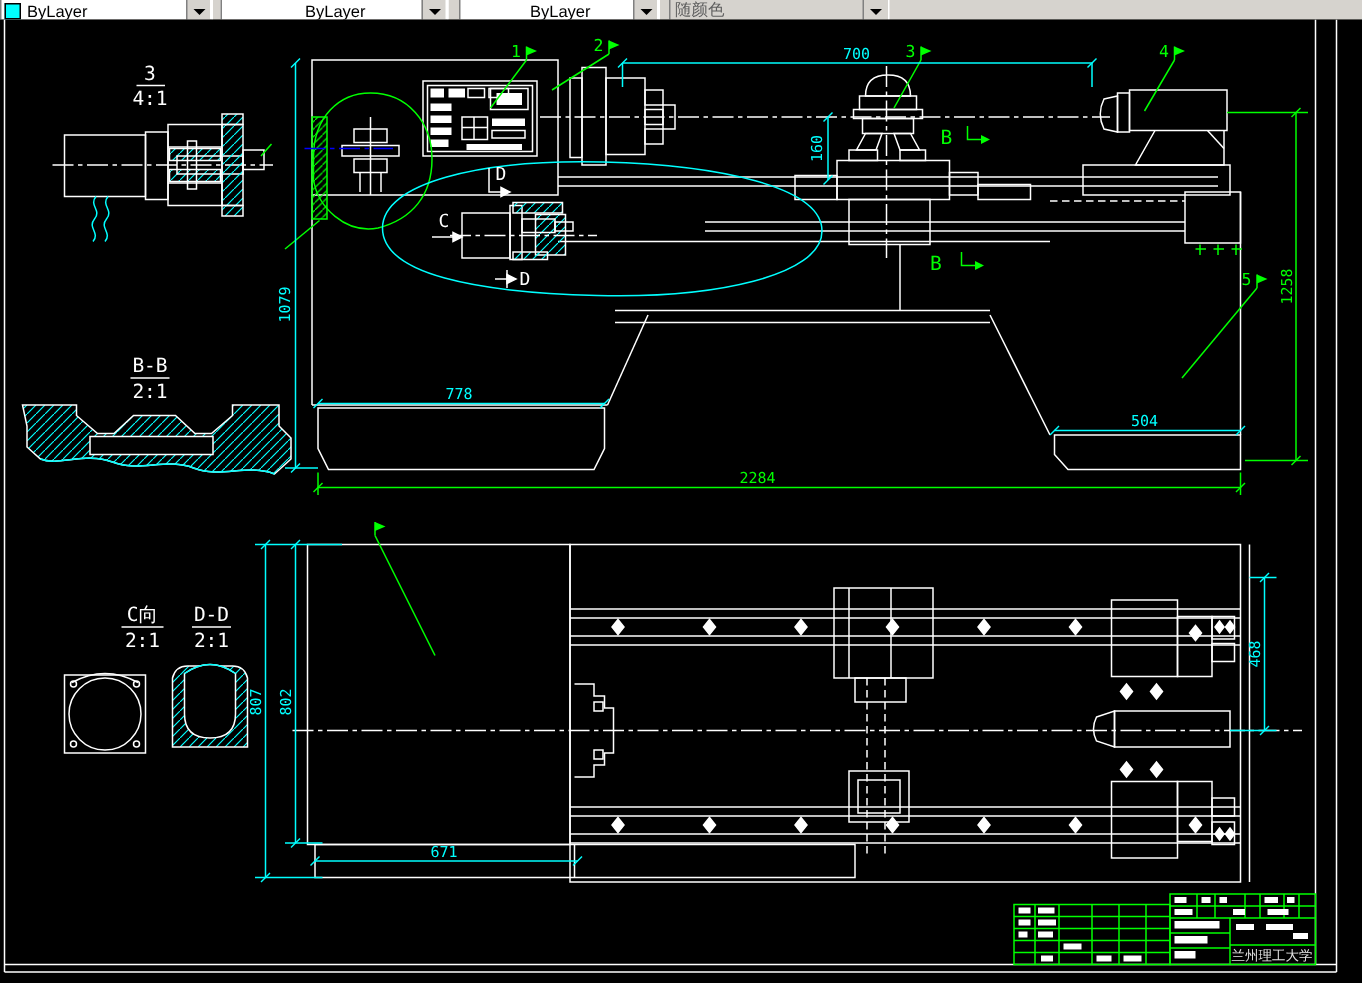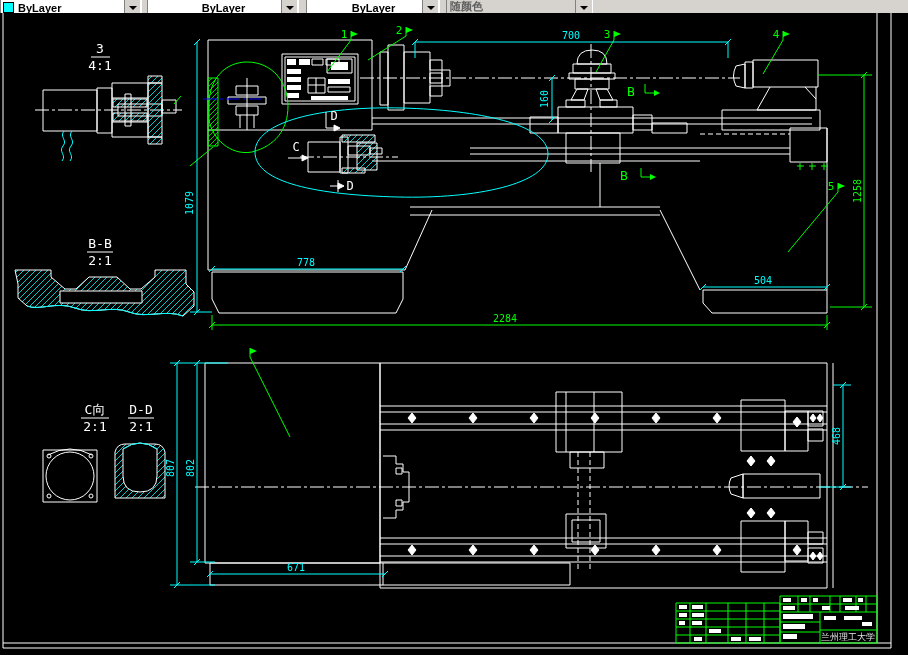--- a/index.html
+++ b/index.html
@@ -1,20 +1,20 @@
 <!DOCTYPE html>
 <html><head>
 <meta charset="utf-8">
 <style>
   html,body{margin:0;padding:0;background:#000;}
   #app{position:relative;width:908px;height:655px;overflow:hidden;background:#000;font-family:"Liberation Sans",sans-serif;}
   
   #toolbar{position:absolute;left:0;top:0;width:908px;height:13px;background:#d6d3ce;overflow:hidden;border-bottom:1px solid #9c9a94;}
   .combo{position:absolute;top:-5px;height:19px;background:#fff;border-top:1px solid #808080;border-left:1px solid #808080;border-bottom:1px solid #fff;border-right:1px solid #fff;display:flex;align-items:flex-end;font-size:11px;color:#000;}
-  .combo .lbl{padding:0 2px 1px 3px;white-space:nowrap;font-family:"Liberation Sans",sans-serif;font-weight:bold;}
+  .combo .lbl{padding:0 2px 1px 3px;white-space:nowrap;font-family:"Liberation Sans",sans-serif;}
   .combo.centered .lbl{flex:1;text-align:center;}
   .combo .dd{position:absolute;right:1px;top:1px;bottom:1px;width:15px;background:#d6d3ce;border-left:1px solid #808080;display:flex;align-items:flex-end;justify-content:center;}
   .combo .dd i{width:0;height:0;border-left:4px solid transparent;border-right:4px solid transparent;border-top:4px solid #000;margin-bottom:4px;}
   .combo.disabled{background:#d6d3ce;}
   .combo.disabled .lbl{color:#5f5f5f;}
   .swatch{width:9px;height:9px;background:#00ffff;border:1px solid #000;margin:0 1px 2px 2px;align-self:flex-end;}
   
   #canvas{position:absolute;left:0;top:13px;width:908px;height:642px;background:#000;}
   svg{display:block;}
   svg *{vector-effect:non-scaling-stroke;}

